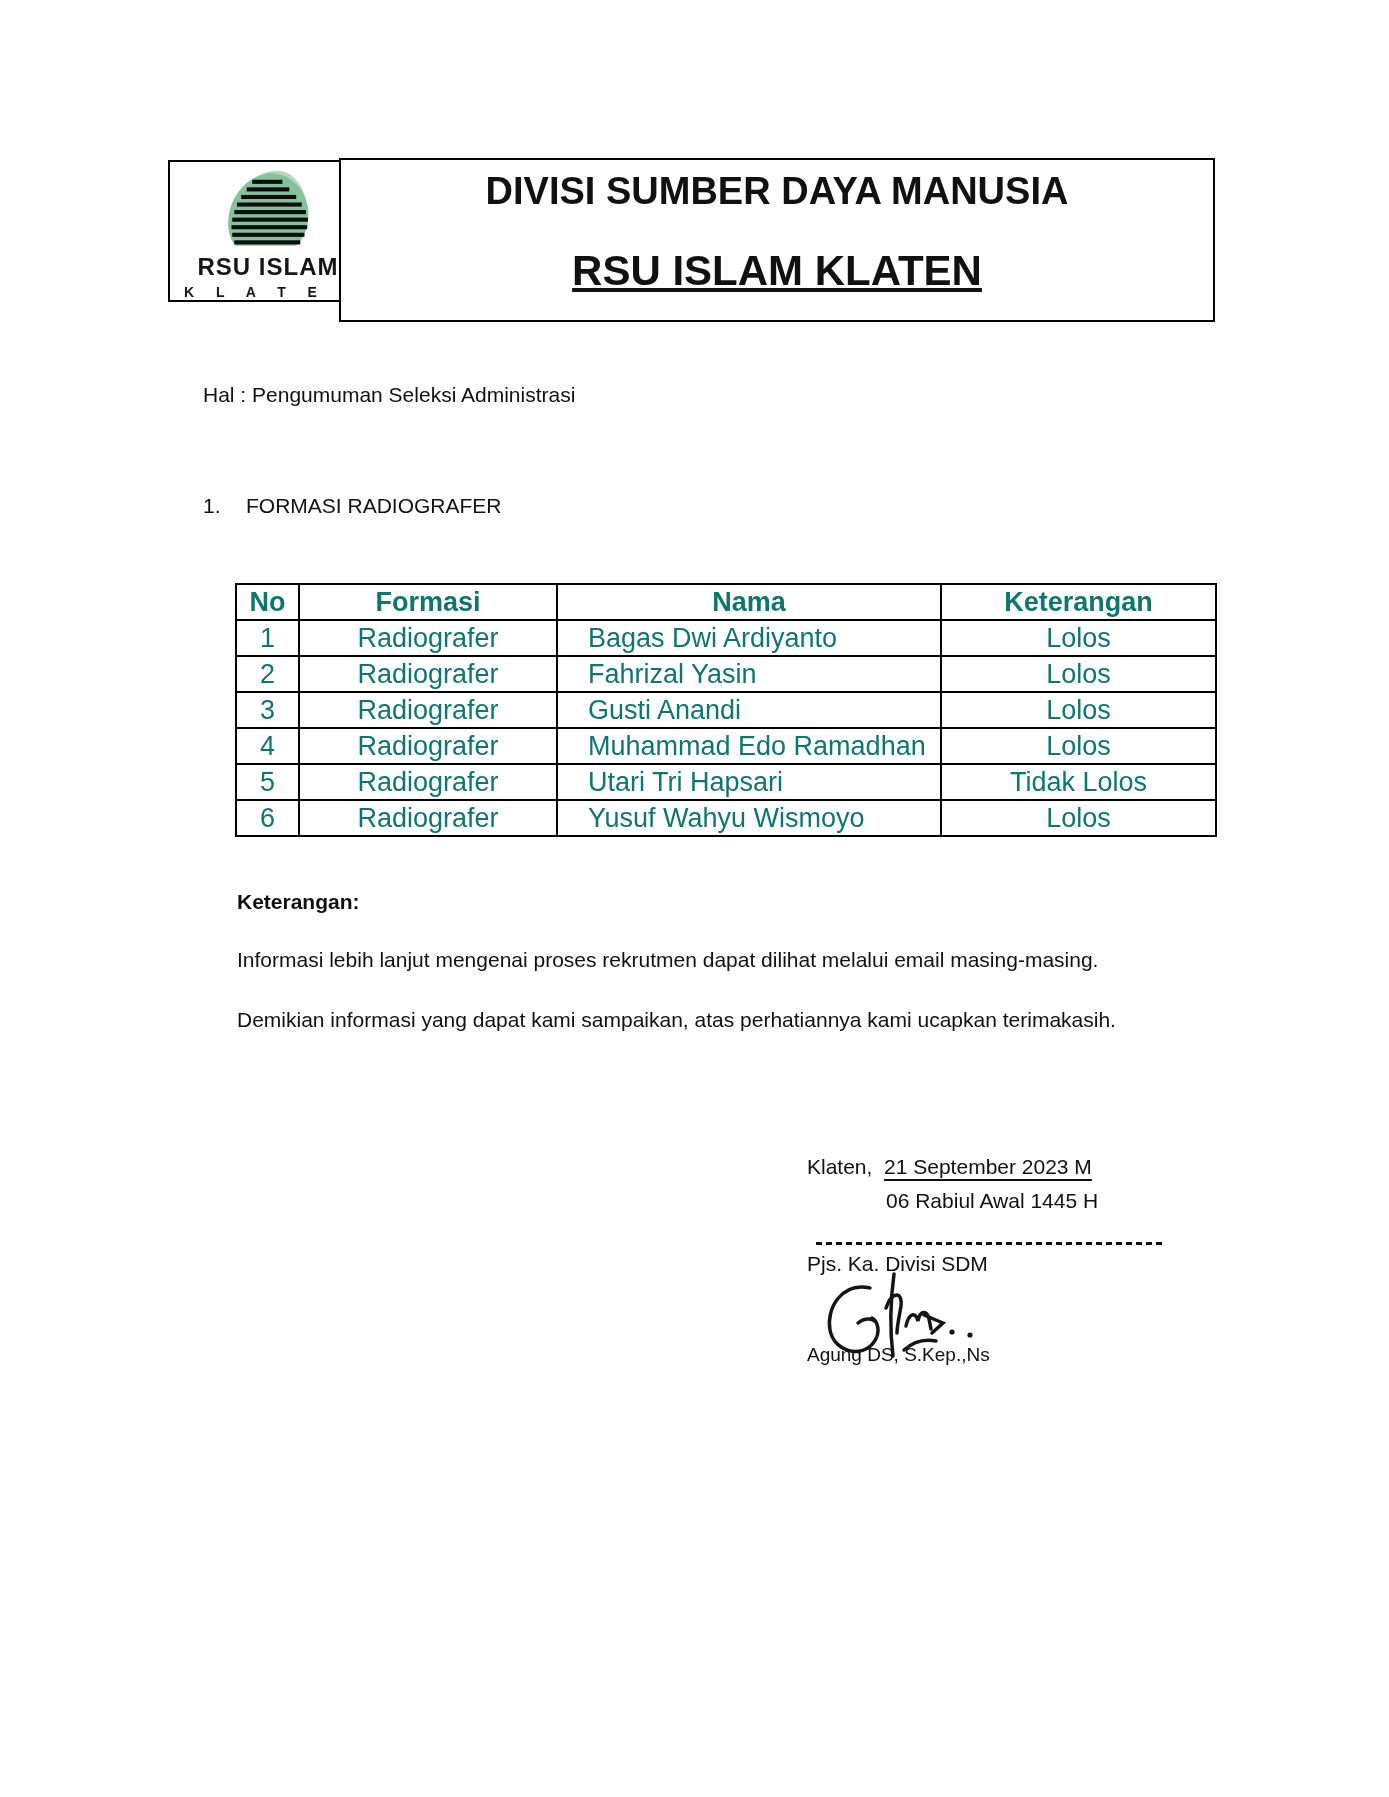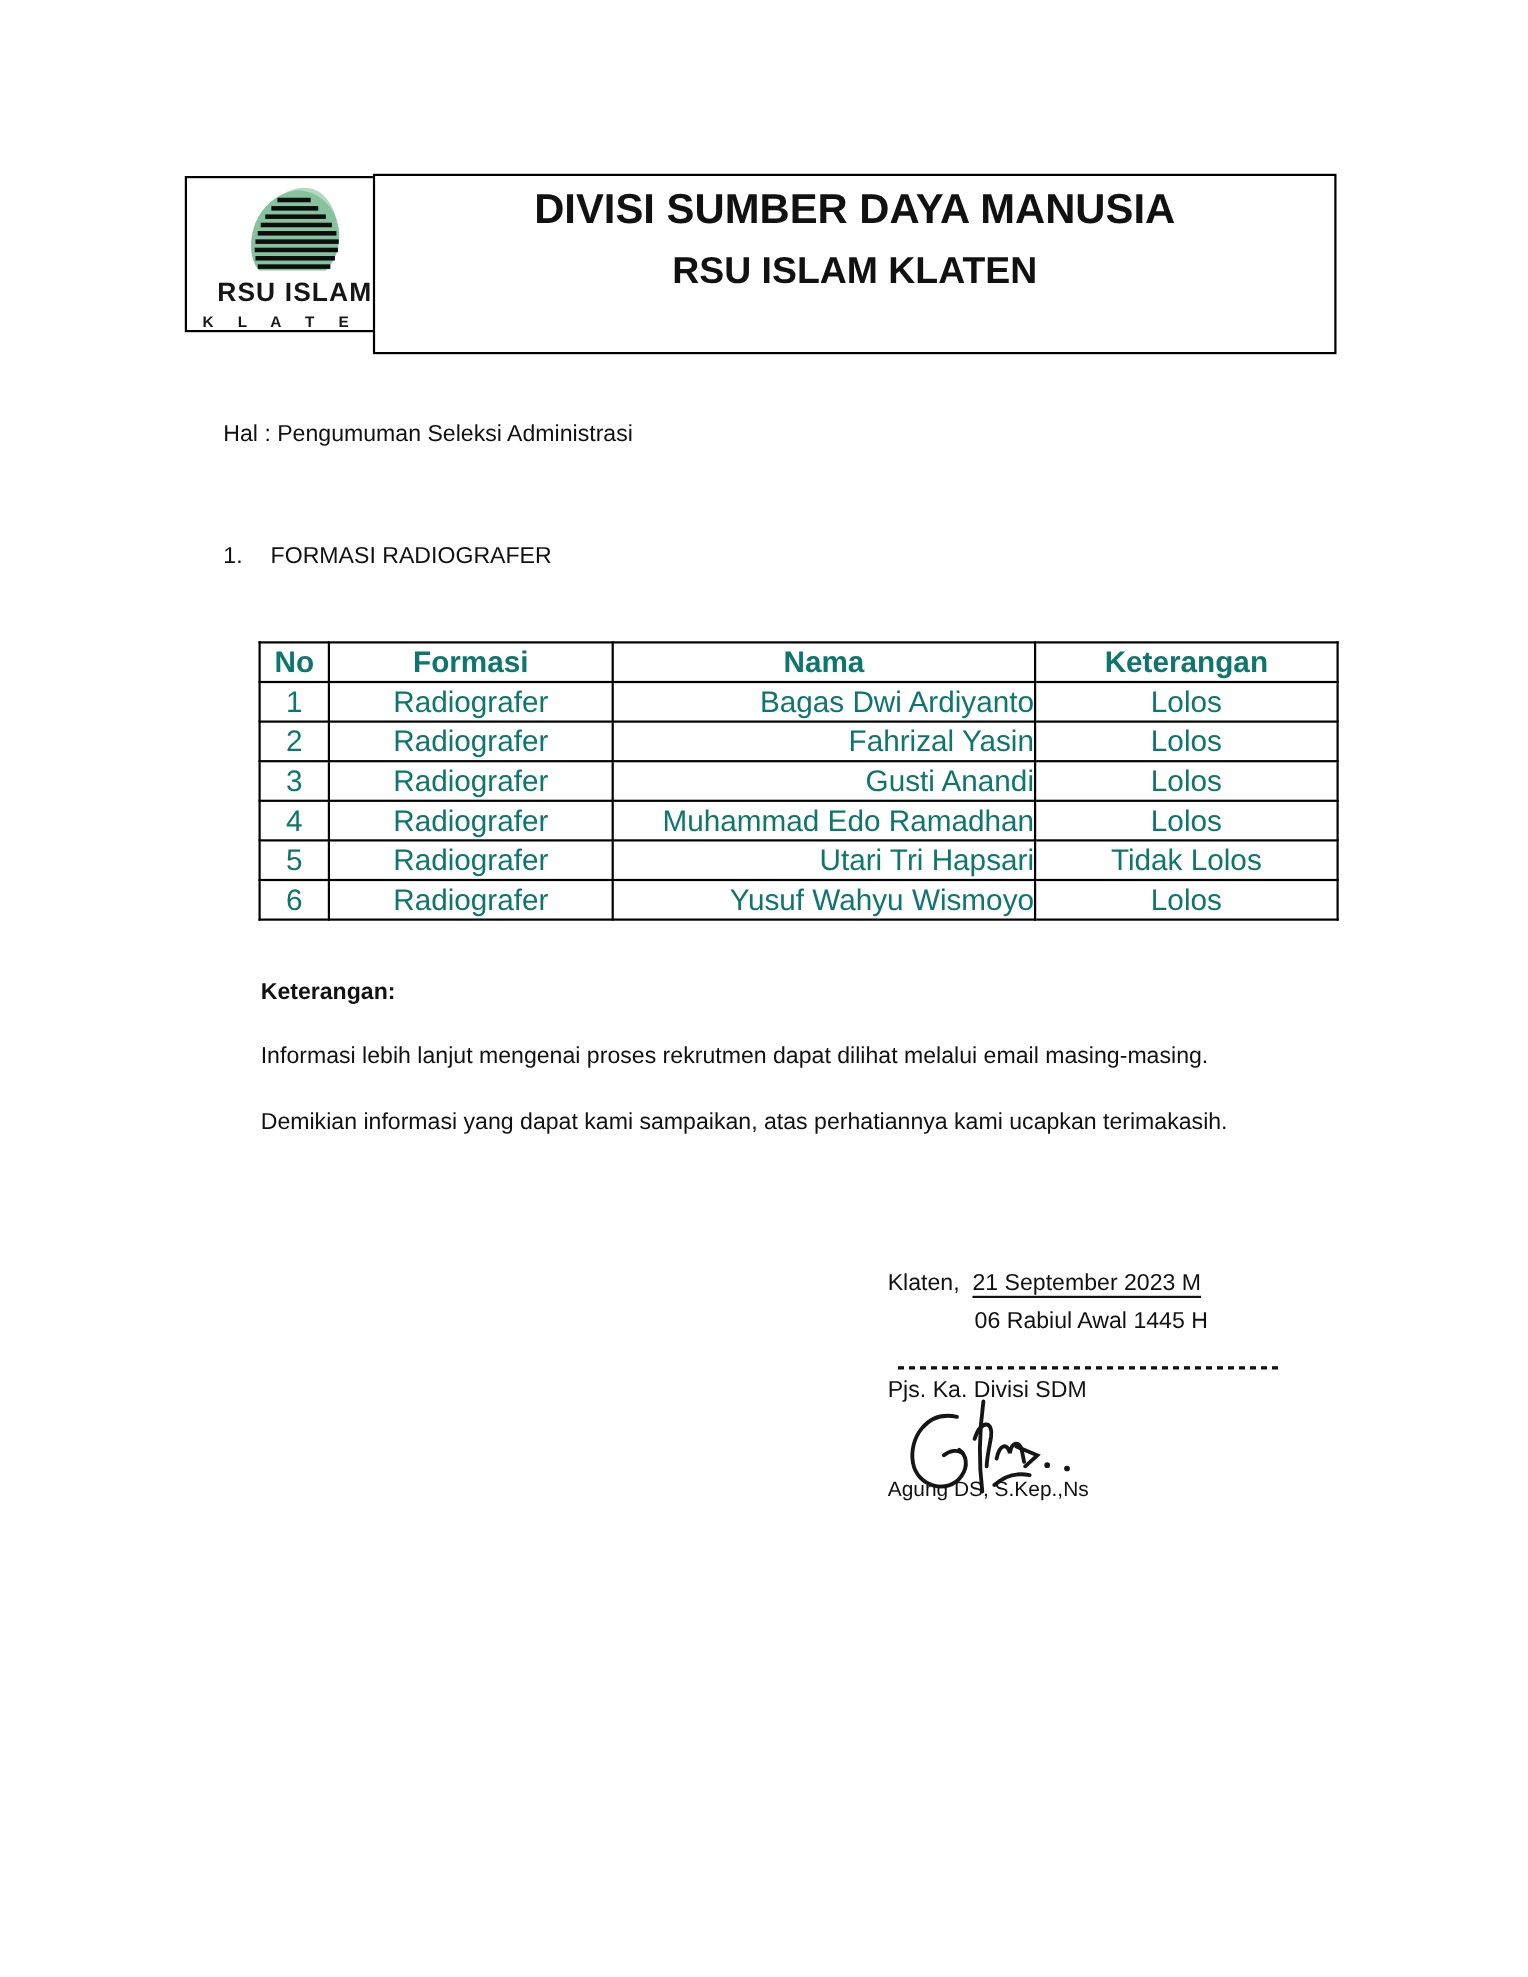--- a/index.html
+++ b/index.html
@@ -20,21 +20,21 @@
     padding-top:4px;background:#fff;
   }
   .logo-title{font-size:24px;font-weight:bold;letter-spacing:1px;margin-top:1px;color:#161616;}
   .logo-subtitle{font-size:14px;font-weight:bold;letter-spacing:9px;margin-top:3px;margin-left:6px;color:#161616;}
   .title-box{
     position:absolute;left:339px;top:158px;width:876px;height:164px;
     border:2px solid #000;box-sizing:border-box;
     text-align:center;background:#fff;
   }
   .title-line1{font-size:38px;font-weight:bold;margin-top:10px;letter-spacing:0px;}
-  .title-line2{font-size:34px;font-weight:bold;margin-top:14px;}
+  .title-line2{font-size:42px;font-weight:bold;margin-top:34px;text-decoration:underline;}
   
   .hal-line{position:absolute;left:203px;top:383px;font-size:21px;}
   .section-heading{position:absolute;left:203px;top:494px;font-size:21px;font-weight:normal;}
   .section-heading .sec-num{display:inline-block;width:43px;}
   
   .results-table{
     position:absolute;left:235px;top:583px;width:980px;
     border-collapse:collapse;table-layout:fixed;
     font-size:27px;color:#0f766e;
   }
@@ -42,21 +42,21 @@
     border:2px solid #000;
     height:34px;padding:0;
     text-align:center;vertical-align:middle;
     overflow:hidden;white-space:nowrap;
   }
   .results-table th{font-weight:bold;height:34px;}
   .results-table col.c-no{width:63px;}
   .results-table col.c-formasi{width:258px;}
   .results-table col.c-nama{width:384px;}
   .results-table col.c-ket{width:275px;}
-  .results-table td.col-nama{text-align:right;padding-left:14px;}
+  .results-table td.col-nama{text-align:left;padding-left:30px;}
   
   .notes-heading{position:absolute;left:237px;top:890px;font-size:21px;font-weight:bold;}
   .note-p1{position:absolute;left:237px;top:948px;font-size:21px;}
   .note-p2{position:absolute;left:237px;top:1008px;font-size:21px;}
   
   .sig-place-date{position:absolute;left:807px;top:1155px;font-size:21px;}
   .sig-place-date .u{ text-decoration:underline;text-decoration-thickness:2px;text-underline-offset:5px;}
   .sig-hijri{position:absolute;left:886px;top:1189px;font-size:21px;}
   .sig-dashes{
     position:absolute;left:816px;top:1242px;width:346px;height:3px;

